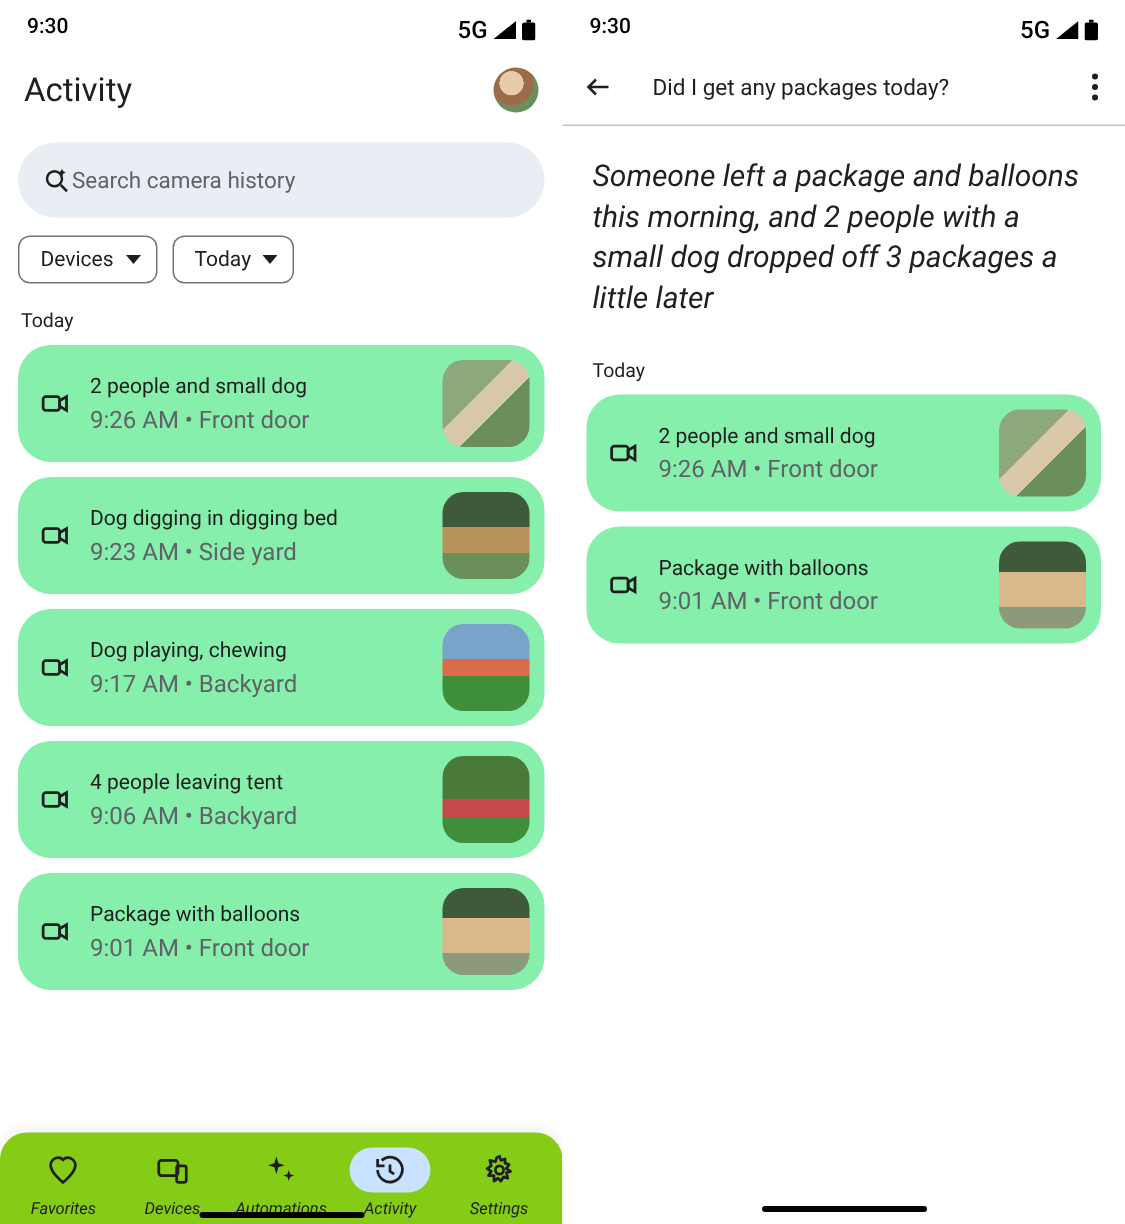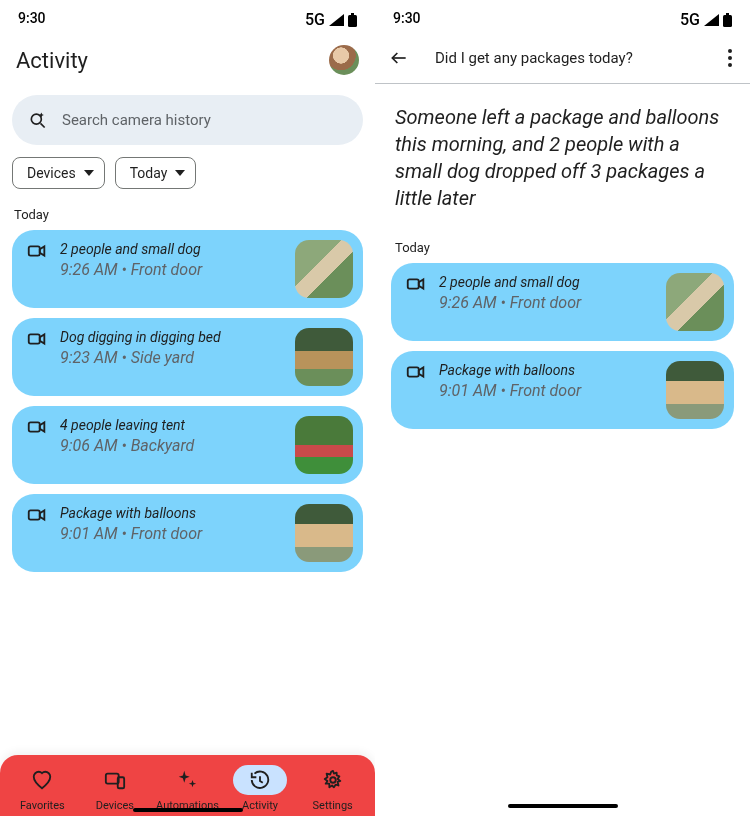--- a/index.html
+++ b/index.html
@@ -50,21 +50,20 @@
     background: radial-gradient(circle at 40% 35%, #e8c9a8 0 30%, #9b6b4a 31% 55%, #6b8f5a 56% 100%);
   }
   .search-bar {
     margin: 8px 12px 12px;
     background: #e8eef4;
     border-radius: 28px;
     height: 50px;
     display: flex;
     align-items: center;
     padding: 0 16px;
-    gap: 14px;
     color: #5f6367;
   }
   .search-bar .placeholder { font-size: 15px; color: #5f6367; }
 
   .chips-row {
     display: flex;
     gap: 10px;
     padding: 0 12px 14px;
   }
   .chip {
@@ -86,50 +85,51 @@
     padding: 4px 14px 8px;
   }
 
   .events {
     display: flex;
     flex-direction: column;
     gap: 10px;
     padding: 0 12px;
   }
   .event-row {
-    background: #7dd3fc;
+    background: #86efac;
     border-radius: 22px;
     display: flex;
+    align-items: center;
     padding: 10px 10px 10px 14px;
     gap: 12px;
-    font-style: italic;
   }
   .event-row .cam-icon { flex: 0 0 auto; color: #1f1f1f; }
   .event-text { flex: 1; min-width: 0; }
   .event-title { font-size: 14px; color: #1f1f1f; line-height: 1.3; }
   .event-sub { font-size: 16px; color: #5f6367; margin-top: 2px; }
   .thumb {
     width: 58px; height: 58px; border-radius: 14px; flex: 0 0 auto;
   }
   .thumb.t1 { background: linear-gradient(135deg,#8da87a 0 40%,#d9c9a9 40% 60%,#6b8f5a 60% 100%); }
   .thumb.t2 { background: linear-gradient(180deg,#3f5a3a 0 40%,#b8935b 40% 70%,#6b8f5a 70% 100%); }
   .thumb.t3 { background: linear-gradient(180deg,#7aa3c9 0 40%,#dd6a4a 40% 60%,#3f8f3a 60% 100%); }
   .thumb.t4 { background: linear-gradient(180deg,#4a7a3a 0 50%,#c94a4a 50% 70%,#3f8f3a 70% 100%); }
   .thumb.t5 { background: linear-gradient(180deg,#3f5a3a 0 35%,#d9b98a 35% 75%,#8a9a7a 75% 100%); }
 
   .bottom-nav {
     position: absolute;
     left: 0; right: 0; bottom: 0;
-    background: #ef4444;
+    background: #84cc16;
     border-top-left-radius: 18px;
     border-top-right-radius: 18px;
     padding: 10px 6px 4px;
     display: flex;
     justify-content: space-around;
     box-shadow: 0 -3px 10px rgba(0,0,0,0.06);
+    font-style: italic;
   }
   .nav-item {
     display: flex;
     flex-direction: column;
     align-items: center;
     gap: 4px;
     color: #1f1f1f;
     font-size: 11px;
     width: 68px;
   }
@@ -258,20 +258,31 @@
       <div class="event-row">
         <svg class="cam-icon" width="22" height="22" viewBox="0 0 24 24" fill="none" stroke="#1f1f1f" stroke-width="2">
           <rect x="3" y="7" width="12" height="10" rx="2"></rect>
           <path d="M15 10 L20 7 L20 17 L15 14 Z"></path>
         </svg>
         <div class="event-text">
           <div class="event-title">Dog digging in digging bed</div>
           <div class="event-sub">9:23 AM • Side yard</div>
         </div>
         <div class="thumb t2"></div>
+      </div>
+      <div class="event-row">
+        <svg class="cam-icon" width="22" height="22" viewBox="0 0 24 24" fill="none" stroke="#1f1f1f" stroke-width="2">
+          <rect x="3" y="7" width="12" height="10" rx="2"></rect>
+          <path d="M15 10 L20 7 L20 17 L15 14 Z"></path>
+        </svg>
+        <div class="event-text">
+          <div class="event-title">Dog playing, chewing</div>
+          <div class="event-sub">9:17 AM • Backyard</div>
+        </div>
+        <div class="thumb t3"></div>
       </div>
       <div class="event-row">
         <svg class="cam-icon" width="22" height="22" viewBox="0 0 24 24" fill="none" stroke="#1f1f1f" stroke-width="2">
           <rect x="3" y="7" width="12" height="10" rx="2"></rect>
           <path d="M15 10 L20 7 L20 17 L15 14 Z"></path>
         </svg>
         <div class="event-text">
           <div class="event-title">4 people leaving tent</div>
           <div class="event-sub">9:06 AM • Backyard</div>
         </div>

